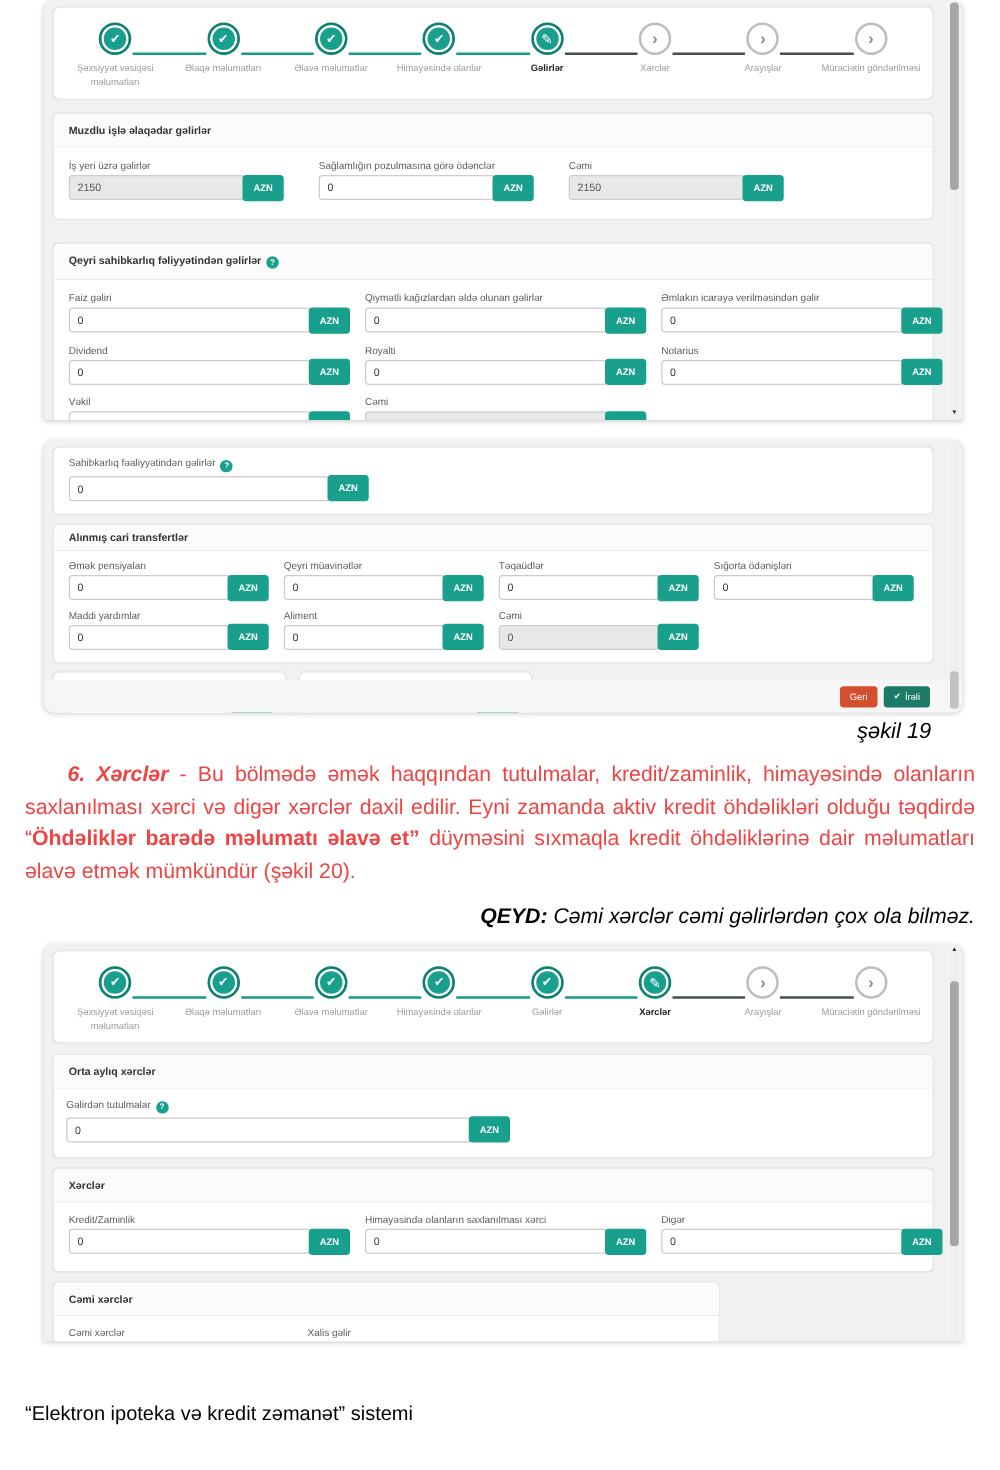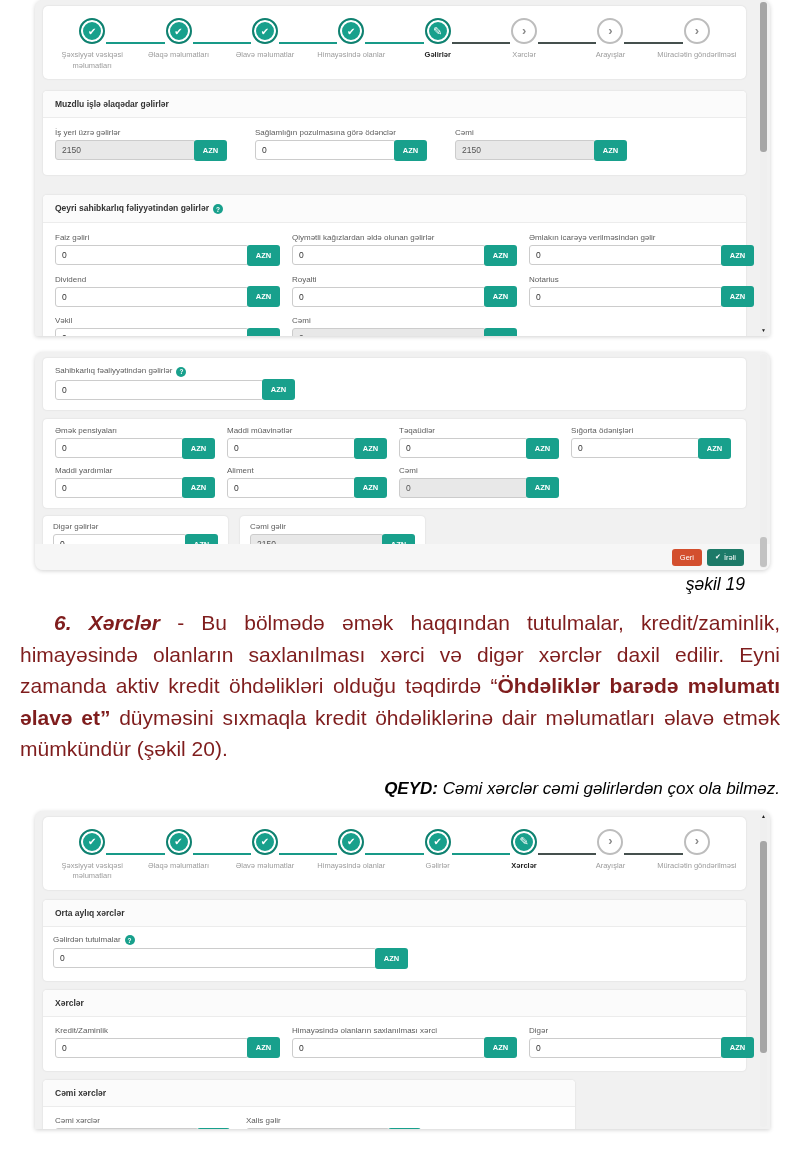--- a/index.html
+++ b/index.html
@@ -88,22 +88,22 @@
   .sb-down { position:absolute; bottom:1px; left:0; width:7px; text-align:center;
     font-size:5px; color:#222; line-height:6px; }
   .sb-down::before { content:"▼"; }
   .sb-up { position:absolute; top:0; left:0; width:7px; text-align:center;
     font-size:5px; color:#222; line-height:6px; }
   .sb-up::before { content:"▲"; }
 
   
   .caption { text-align:right; padding-right:55px; margin-top:4px; font-size:17.5px;
     font-style:italic; color:#000; }
-  .para { margin:12px 20px 0; font-size:21px; line-height:1.5; text-align:justify;
-    text-indent:34px; color:#7f1d1d; }
+  .para { margin:12px 20px 0; font-size:17px; line-height:1.5; text-align:justify;
+    text-indent:34px; color:#ef4444; }
   .para .lead { font-weight:bold; font-style:italic; }
   .para .boldq { font-weight:bold; }
   .qeyd { margin:14px 20px 0; font-size:17px; font-style:italic; color:#000;text-align:right; }
   .qeyd .lead { font-weight:bold; }
   .doc-footer { margin:50px 0 0 20px; font-size:16px; color:#000; }
 </style>
 </head>
 <body>
 
 <div class="shot" id="shot1">
@@ -242,30 +242,31 @@
   <div class="shot-inner">
     <div class="card card-a">
       <span class="fl"><span>Sahibkarlıq fəaliyyətindən gəlirlər</span><span class="help"></span></span>
       <div class="ir">
           <input value="0" style="">
           <button class="azn">AZN</button>
         </div>
     </div>
 
     <div class="card" style="margin-top:9px;">
+      <div class="sec-head" style="padding:5px 12px;">Alınmış cari transfertlər</div>
       <div class="sec-body grid4" style="padding:7px 12px 10px;">
         <div class="fg">
             <span class="fl">Əmək pensiyaları</span>
             <div class="ir">
               <input value="0" style="">
               <button class="azn">AZN</button>
             </div>
           </div>
         <div class="fg">
-            <span class="fl">Maddi müavinətlər</span>
+            <span class="fl">Qeyri müavinətlər</span>
             <div class="ir">
               <input value="0" style="">
               <button class="azn">AZN</button>
             </div>
           </div>
         <div class="fg">
             <span class="fl">Təqaüdlər</span>
             <div class="ir">
               <input value="0" style="">
               <button class="azn">AZN</button>

